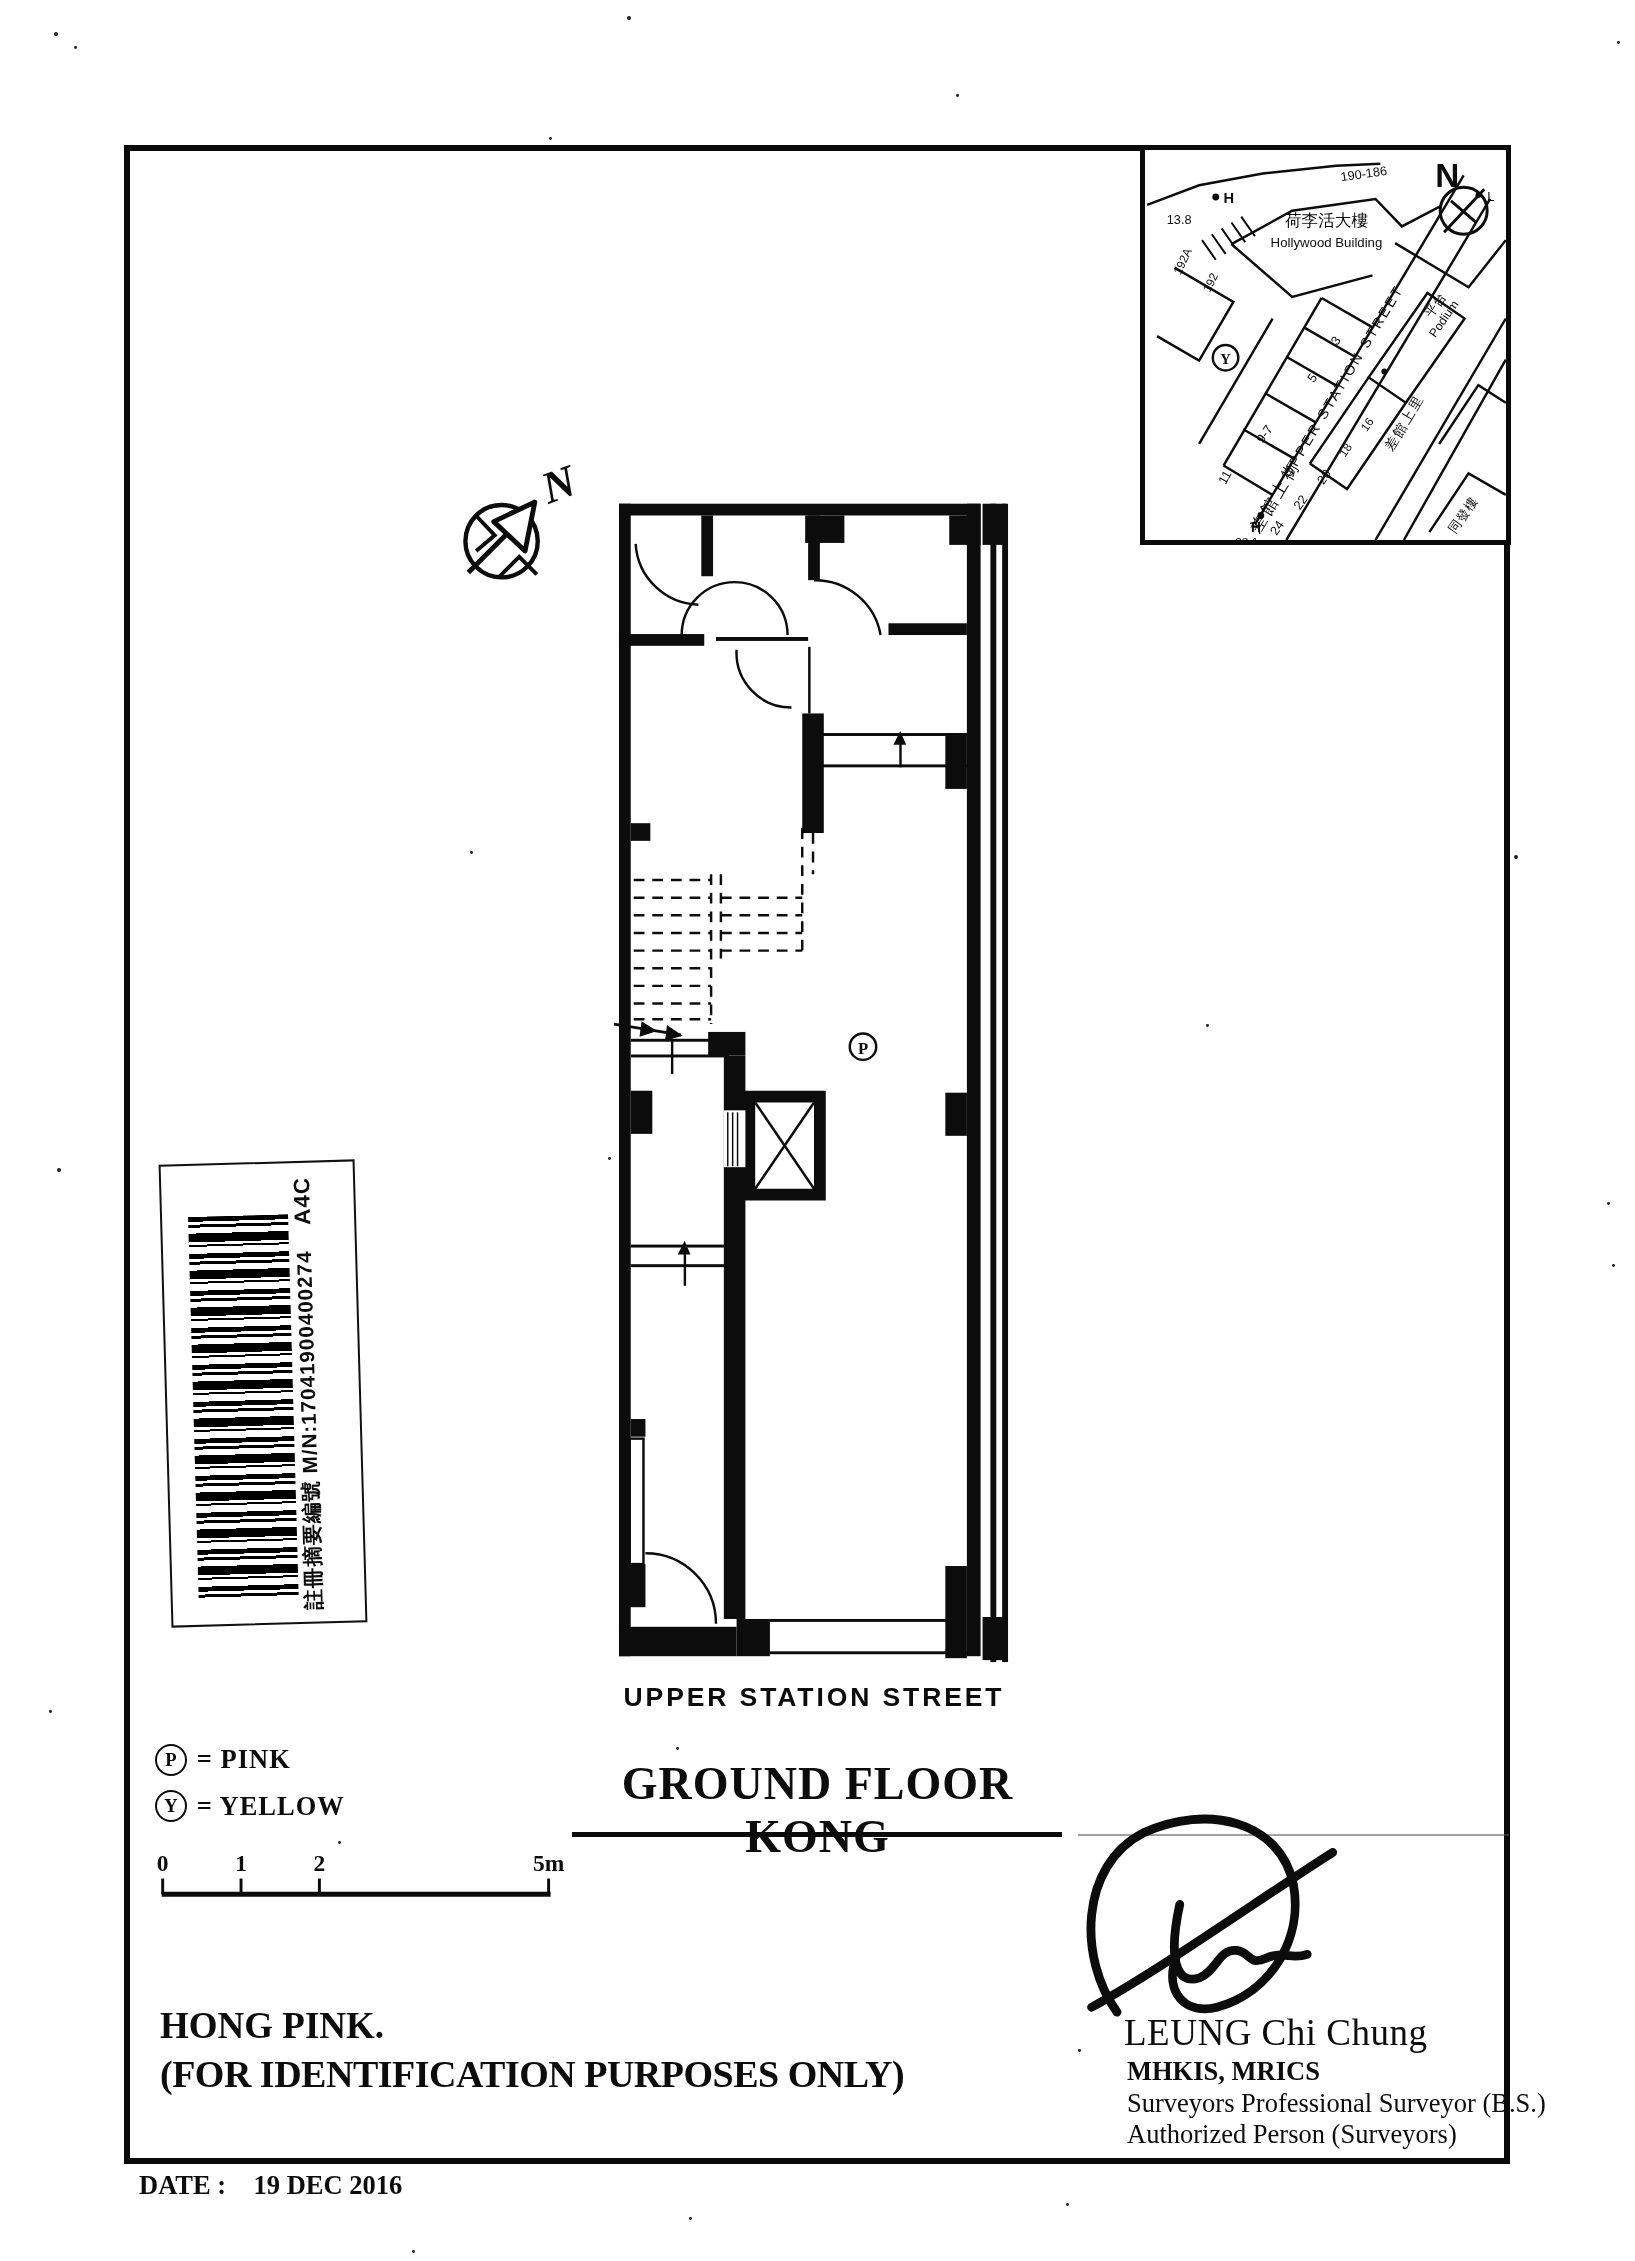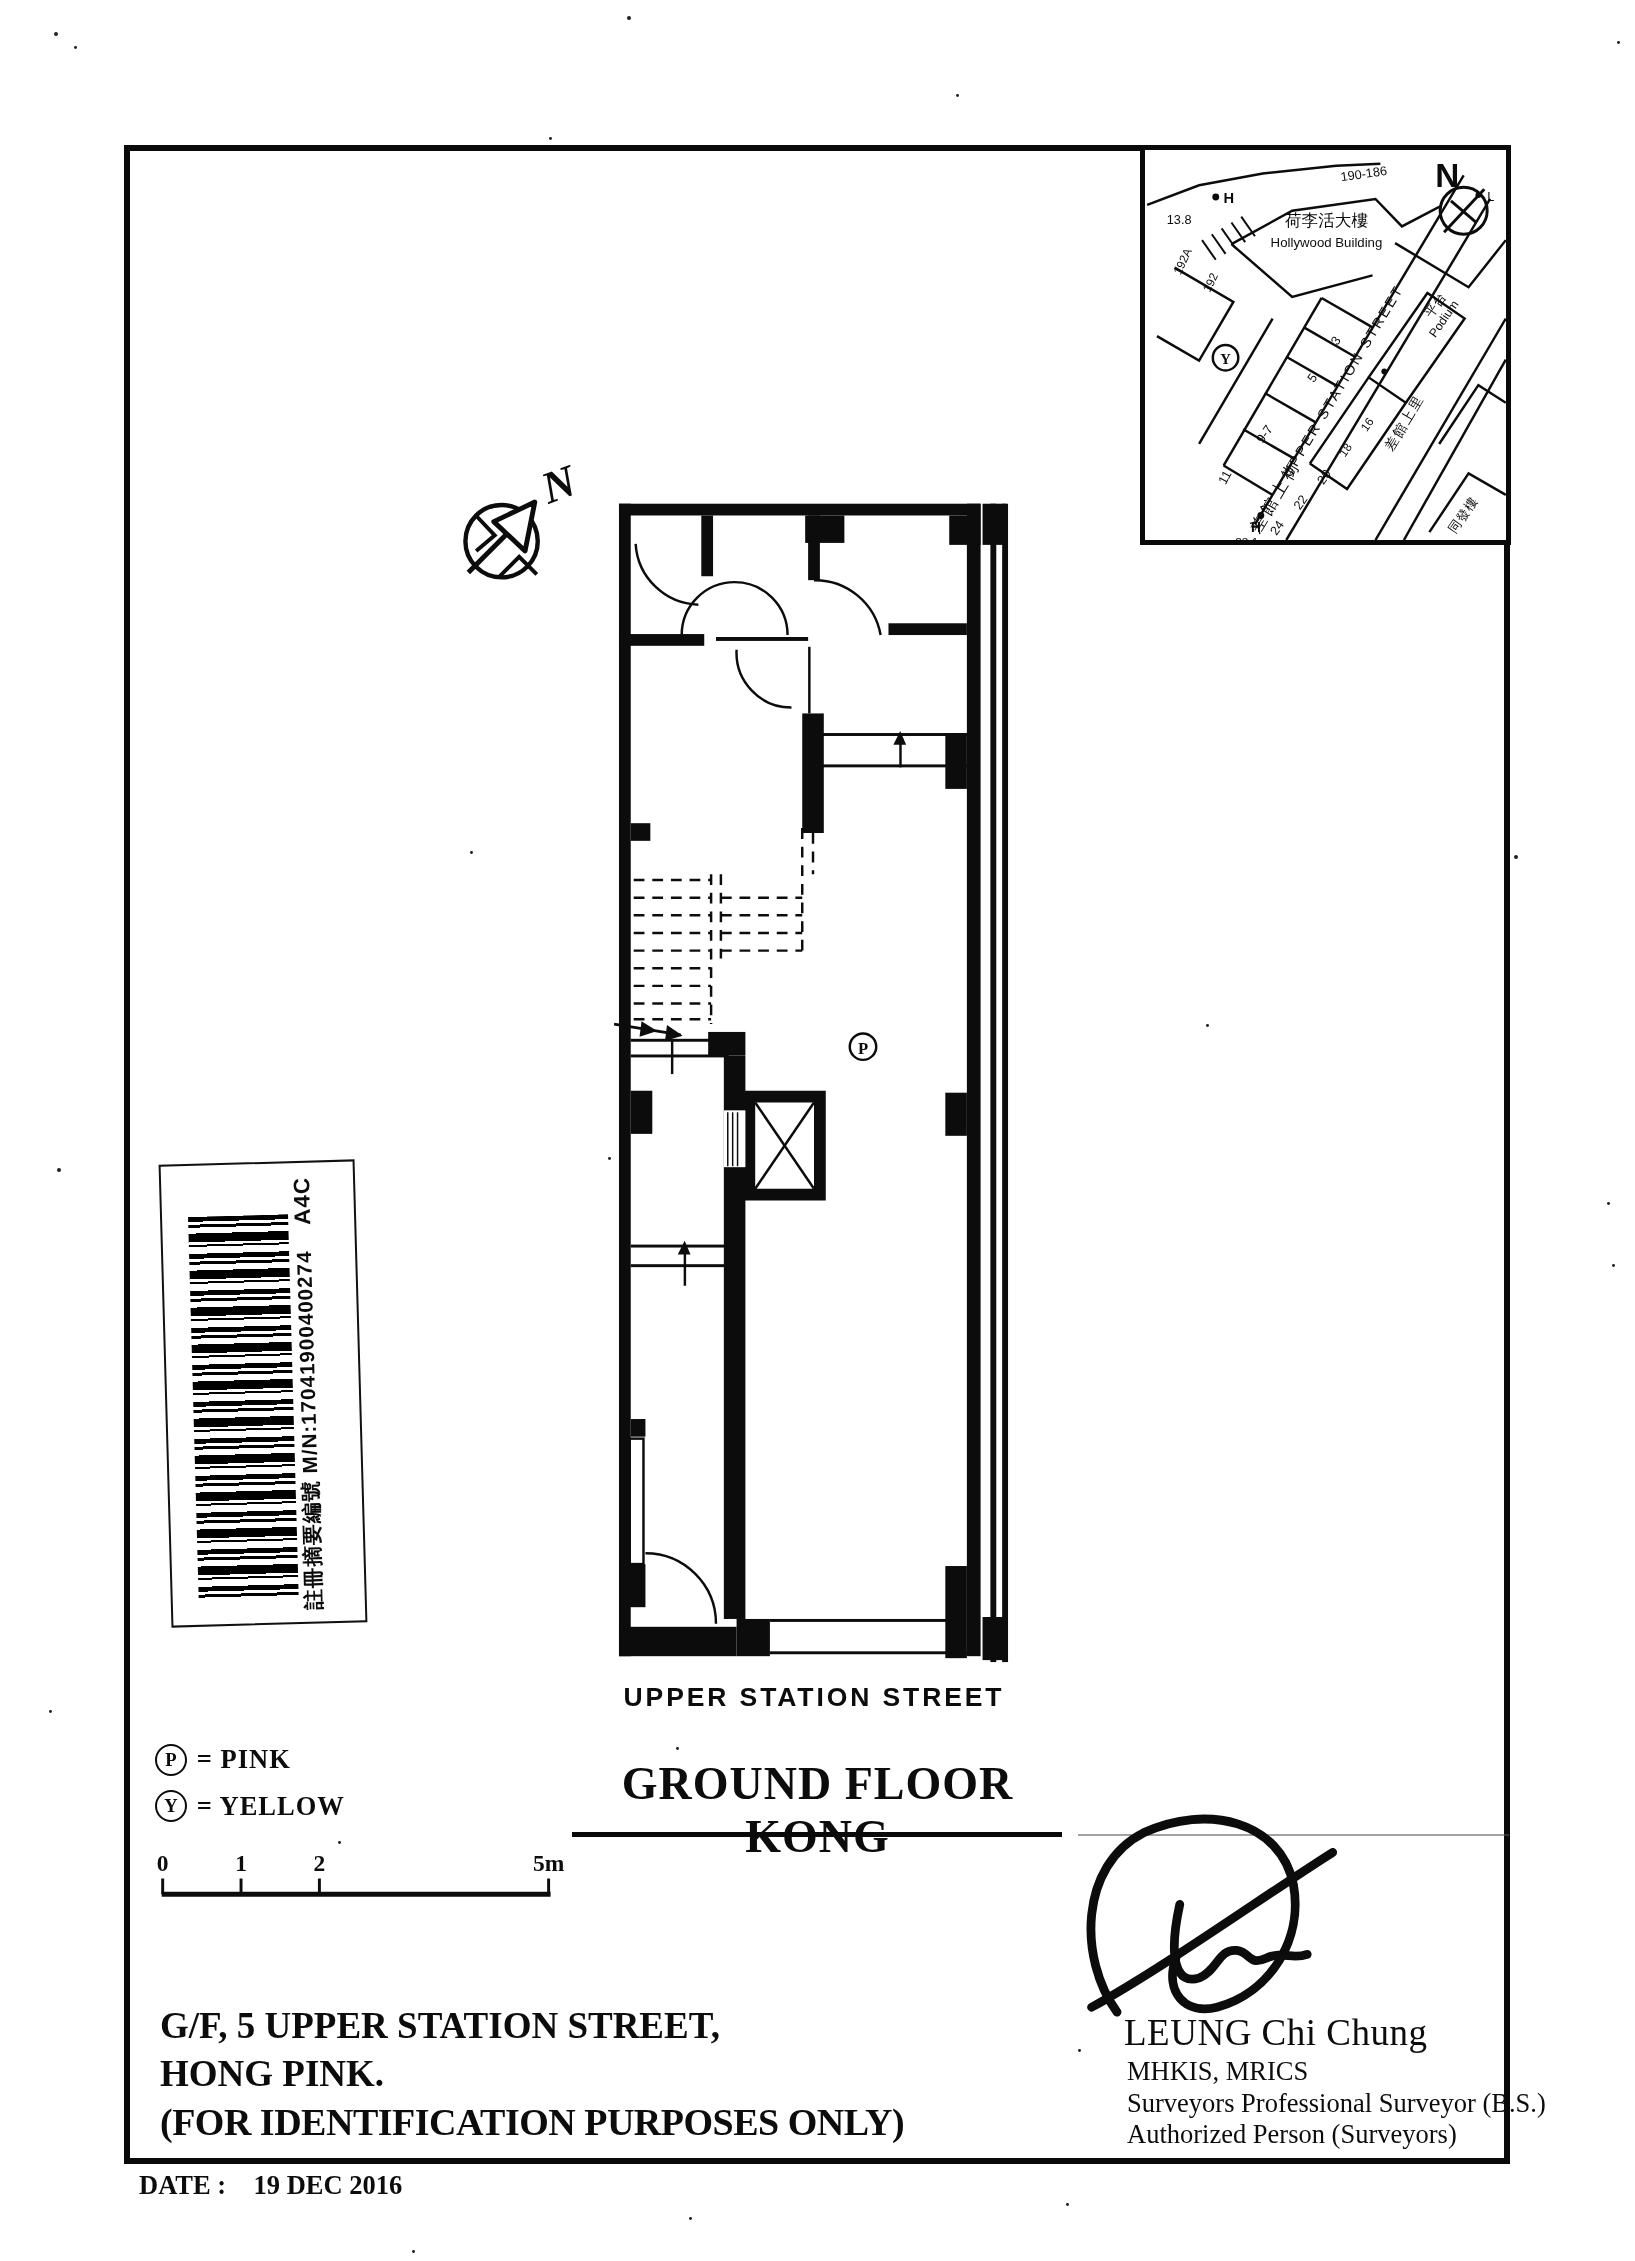--- a/index.html
+++ b/index.html
@@ -42,21 +42,21 @@
   .title-underline-ext{left:1078px;top:1834px;width:431px;height:2px;background:#555;opacity:.55;}
   
   .scale-svg{left:147px;top:1849px;}
   
   .addr{left:160px;top:2007px;font-weight:bold;line-height:1.0;}
   .addr .l1,.addr .l2,.addr .l3{font-size:37px;margin-bottom:10.8px;}
   .addr .l4{font-size:38px;letter-spacing:-0.5px;}
   
   .sig-svg{left:1070px;top:1811px;}
   .sig-name{left:1124px;top:2011px;font-size:37px;letter-spacing:0.5px;}
-  .sig-cred{left:1127px;top:2056px;font-size:26.5px;font-weight:normal;}
+  .sig-cred{left:1127px;top:2056px;font-size:26.5px;font-weight:bold;}
   .sig-l3{left:1127px;top:2088px;font-size:26.5px;}
   .sig-l4{left:1127px;top:2119px;font-size:26.5px;}
   
   .date-line{left:139px;top:2170px;font-size:26.5px;font-weight:bold;}
   .date-line .dv{margin-left:27.4px;}
   
   .speck{position:absolute;background:#222;border-radius:50%;}
   svg text{font-family:"Liberation Sans",sans-serif;fill:#0c0c0c;}
   svg .serif{font-family:"Liberation Serif",serif;}
 </style>
@@ -291,21 +291,20 @@
     <line x1="96" y1="30" x2="96" y2="46" stroke="#0c0c0c" stroke-width="3"></line>
     <line x1="176" y1="30" x2="176" y2="46" stroke="#0c0c0c" stroke-width="3"></line>
     <line x1="410" y1="30" x2="410" y2="46" stroke="#0c0c0c" stroke-width="3"></line>
     <text x="16" y="22" text-anchor="middle" font-size="24" font-weight="bold" class="serif">0</text>
     <text x="96" y="22" text-anchor="middle" font-size="24" font-weight="bold" class="serif">1</text>
     <text x="176" y="22" text-anchor="middle" font-size="24" font-weight="bold" class="serif">2</text>
     <text x="410" y="22" text-anchor="middle" font-size="24" font-weight="bold" class="serif">5m</text>
   </svg>
 
   <div class="abs addr">
-    <div class="l1">G/F, 5 UPPER STATION STREET,</div>
     <div class="l2">HONG PINK.</div>
     <div class="l4">(FOR IDENTIFICATION PURPOSES ONLY)</div>
   </div>
 
   <svg class="abs sig-svg" width="343" height="221" viewBox="0 0 350 225">
     <g fill="none" stroke="#0c0c0c" stroke-width="9" stroke-linecap="round">
       <path d="M 48 205 C 8 150, 10 55, 75 22 C 140 -8, 215 10, 228 75 C 238 130, 205 185, 150 200 C 118 208, 96 185, 108 150"></path>
       <path d="M 22 200 C 95 160, 200 85, 268 42"></path>
       <path d="M 112 95 C 100 150, 108 178, 132 170 C 150 163, 152 140, 170 142 C 185 144, 182 158, 200 150 C 218 142, 226 152, 242 146"></path>
     </g>

